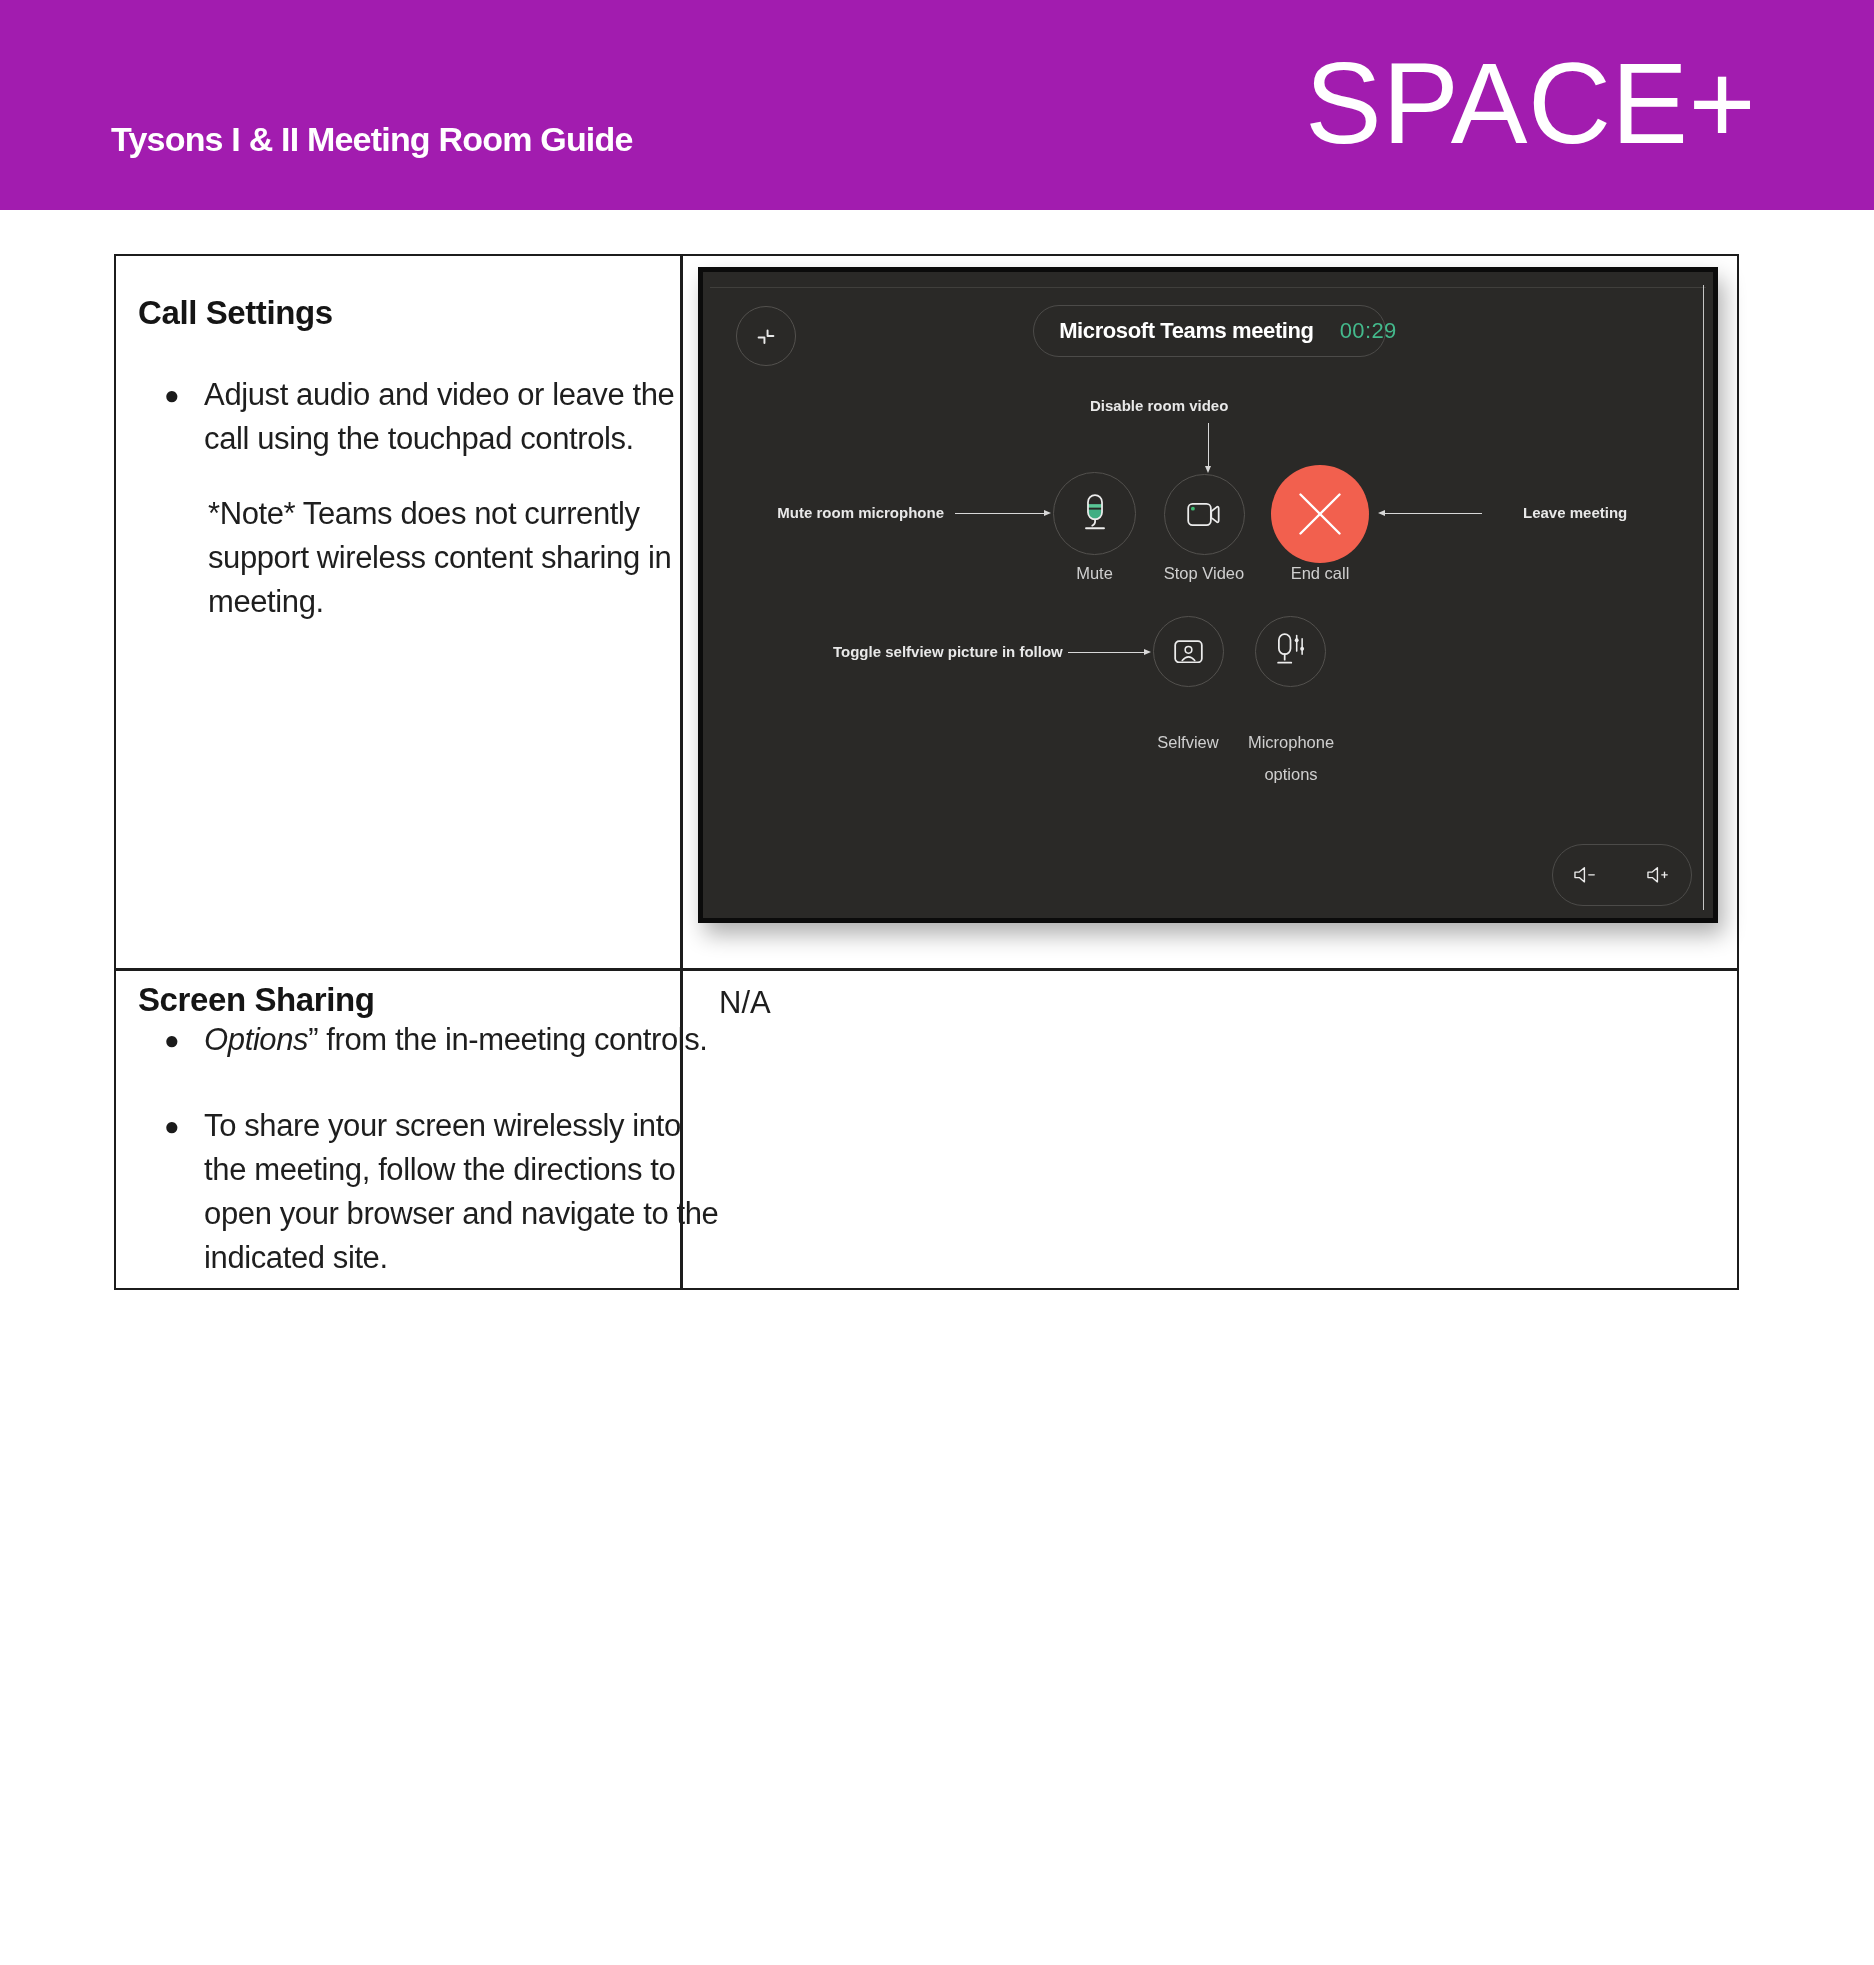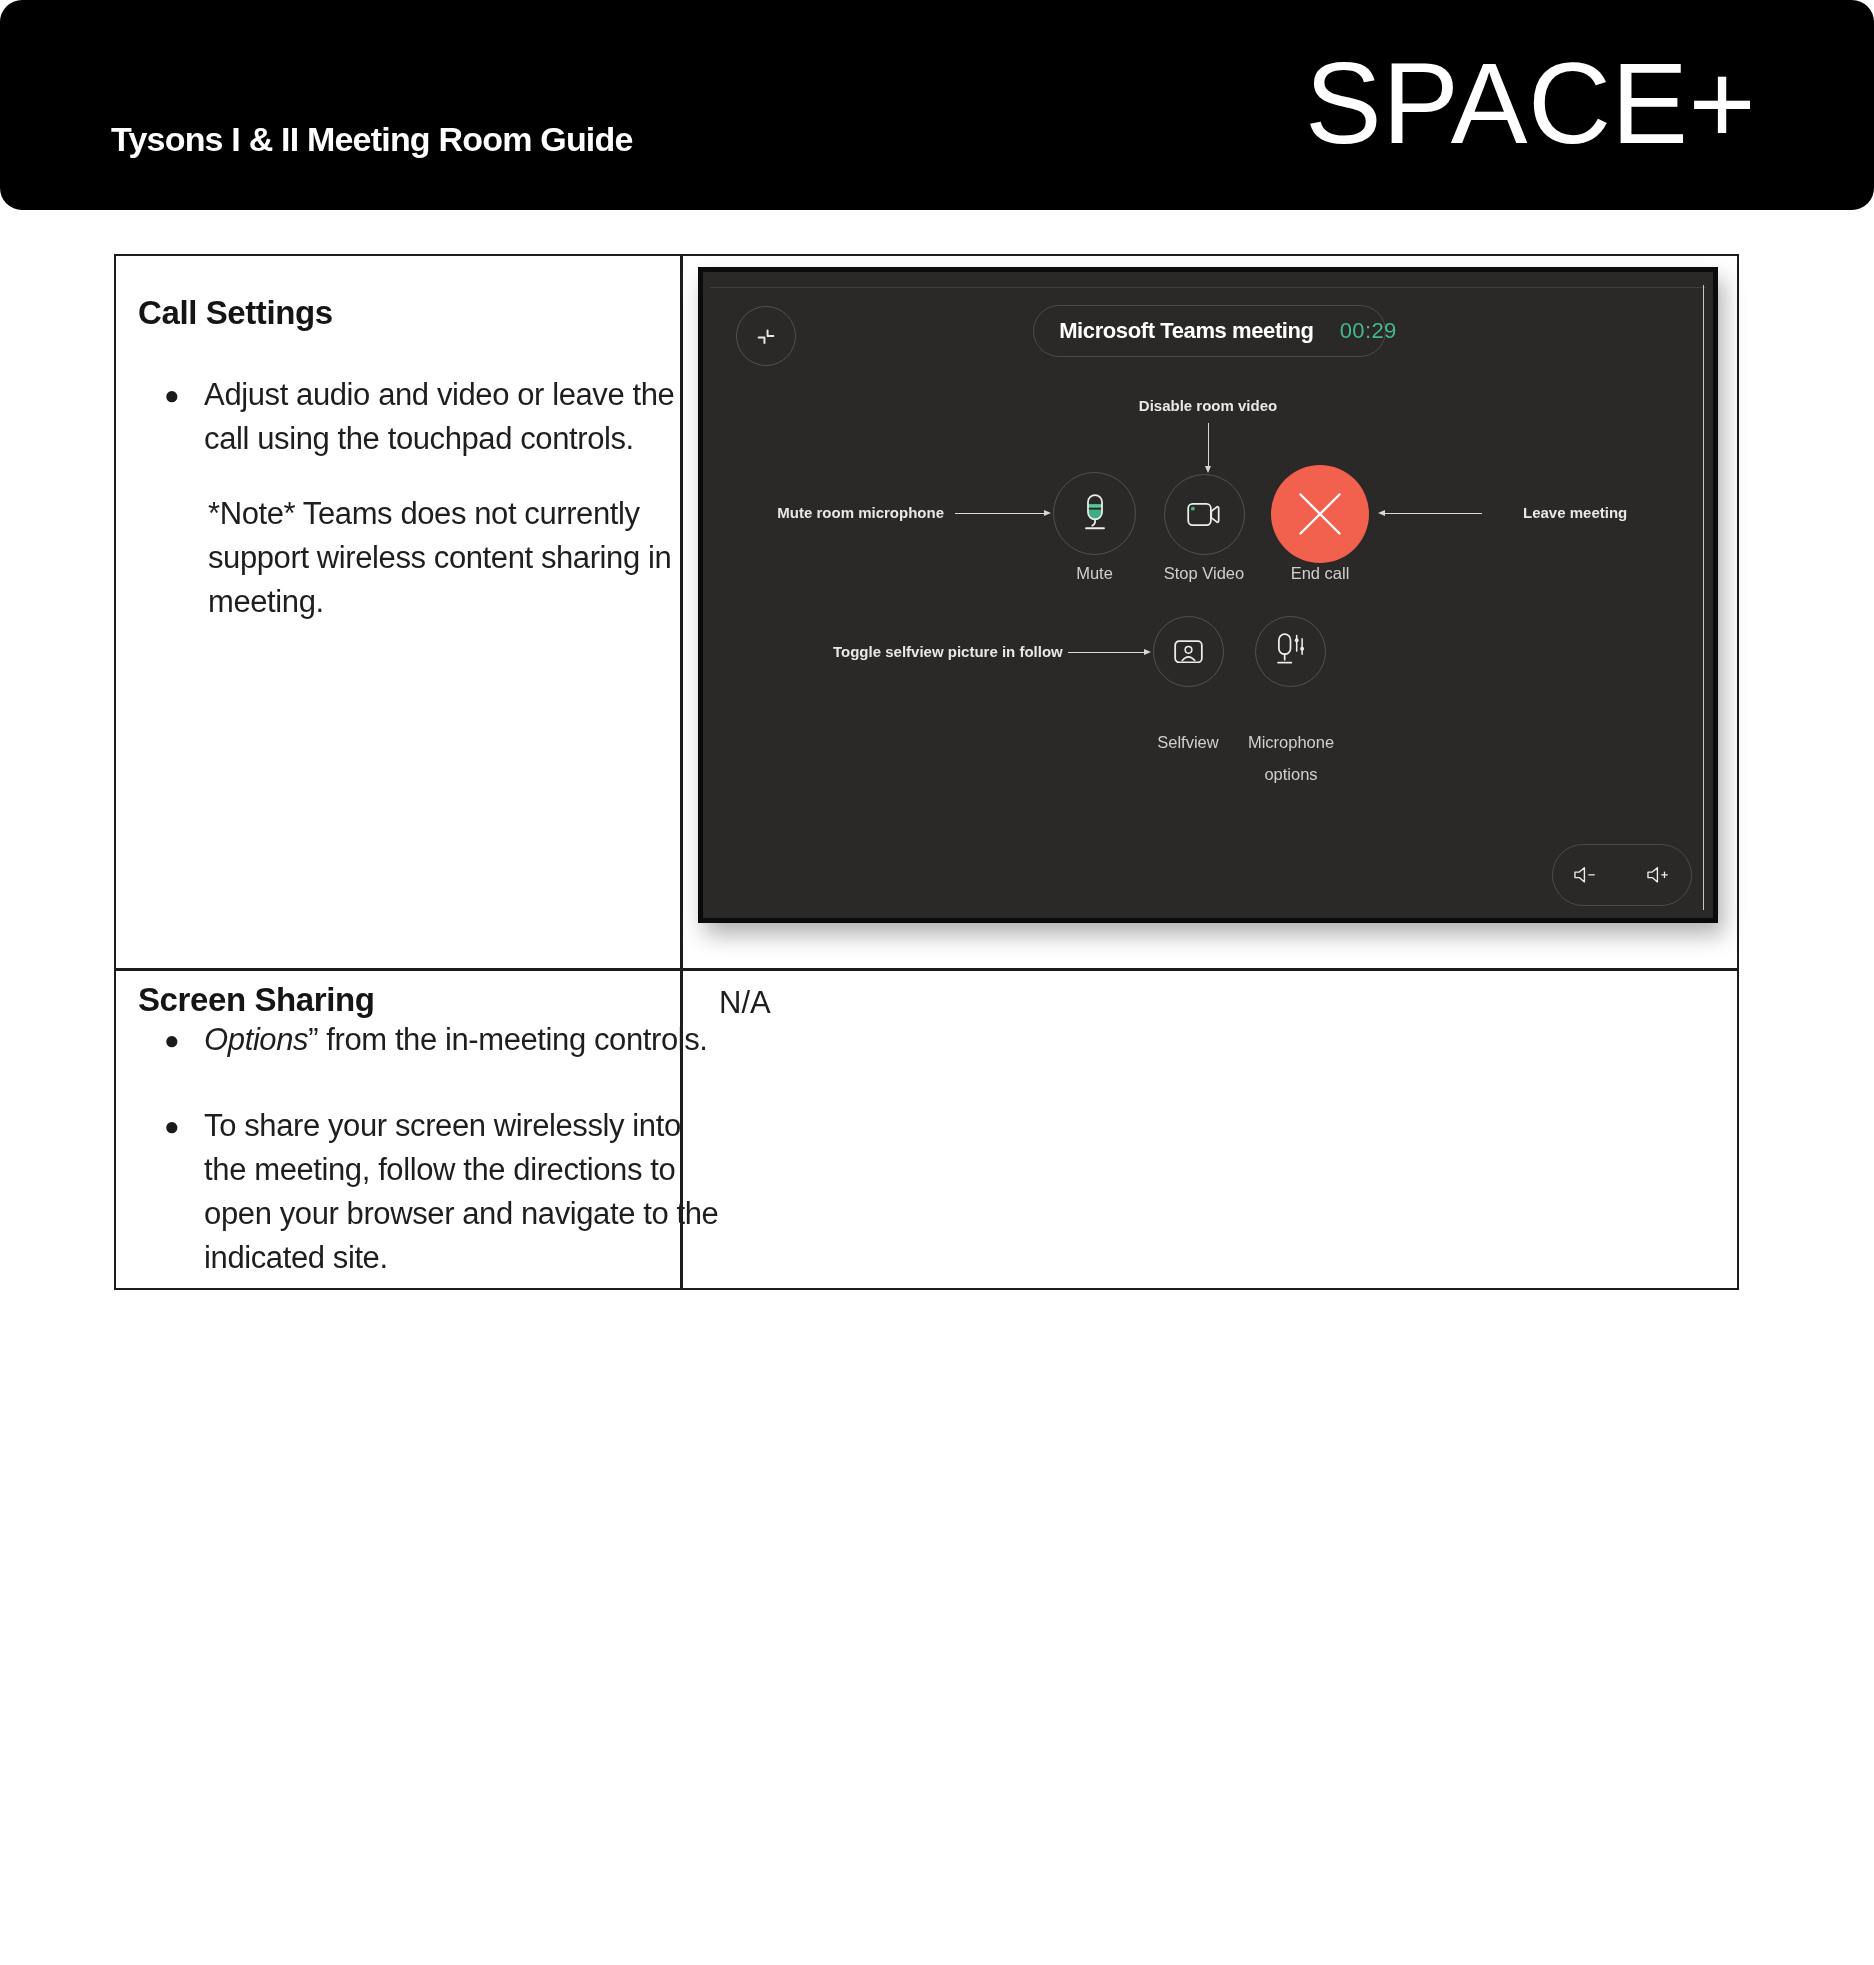--- a/index.html
+++ b/index.html
@@ -1,20 +1,20 @@
 <!DOCTYPE html>
 <html style="font-size:6.3px"><head>
 <meta charset="utf-8">
 <style>
   html,body{margin:0;padding:0;background:#e8e8e8;}
   .page{position:relative;width:1874px;height:2443px;background:#ffffff;
         font-family:"Liberation Sans",sans-serif;overflow:hidden;}
 
   
-  .band{position:absolute;left:0;top:0;width:1874px;height:210px;background:#000000;border-radius:22px;}
+  .band{position:absolute;left:0;top:0;width:1874px;height:210px;background:#a21caf;}
   .band-title{position:absolute;left:111px;top:120px;font-size:34px;font-weight:bold;
               color:#ffffff;letter-spacing:-0.8px;}
   .spaceplus{position:absolute;right:118px;top:46px;font-size:115px;font-weight:300;
              color:#ffffff;letter-spacing:0.4px;line-height:1;}
 
   
   .tbl-border{position:absolute;left:114px;top:254px;width:1625px;height:1036px;
               border:2.8px solid #1c1c1c;box-sizing:border-box;}
   .tbl-vline{position:absolute;left:680px;top:254px;width:2.8px;height:1036px;background:#1c1c1c;}
   .tbl-hline{position:absolute;left:114px;top:968px;width:1625px;height:3.1px;background:#1c1c1c;}
@@ -133,21 +133,21 @@
           <circle cx="32" cy="11" r="11" fill="#7B83EB"></circle>
           <rect x="18" y="24" width="28" height="32" rx="9" fill="#7B83EB"></rect>
           <rect x="1" y="15" width="36" height="36" rx="4" fill="#4A52BD"></rect>
           <rect x="9" y="24" width="21" height="6" fill="#ffffff"></rect>
           <rect x="16.5" y="24" width="6" height="21" fill="#ffffff"></rect>
         </svg>
         <span class="pill-title">Microsoft Teams meeting</span>
         <span class="pill-time">00:29</span>
       </div>
 
-      <div class="t-label" style="left:387px;top:125px;width:236px;text-align:center;">Disable room video</div>
+      <div class="t-label" style="left:387px;top:125px;width:236px;">Disable room video</div>
       <div class="arrow-v" style="left:505px;top:151px;height:44px;">
         <span class="head-d"></span>
       </div>
 
       <div class="t-label" style="left:39px;top:232px;width:202px;text-align:right;">Mute room microphone</div>
       <div class="arrow-h" style="left:252px;top:241px;width:90px;">
         <span class="head-r"></span>
       </div>
 
       <div class="arrow-h" style="left:681px;top:241px;width:98px;">

